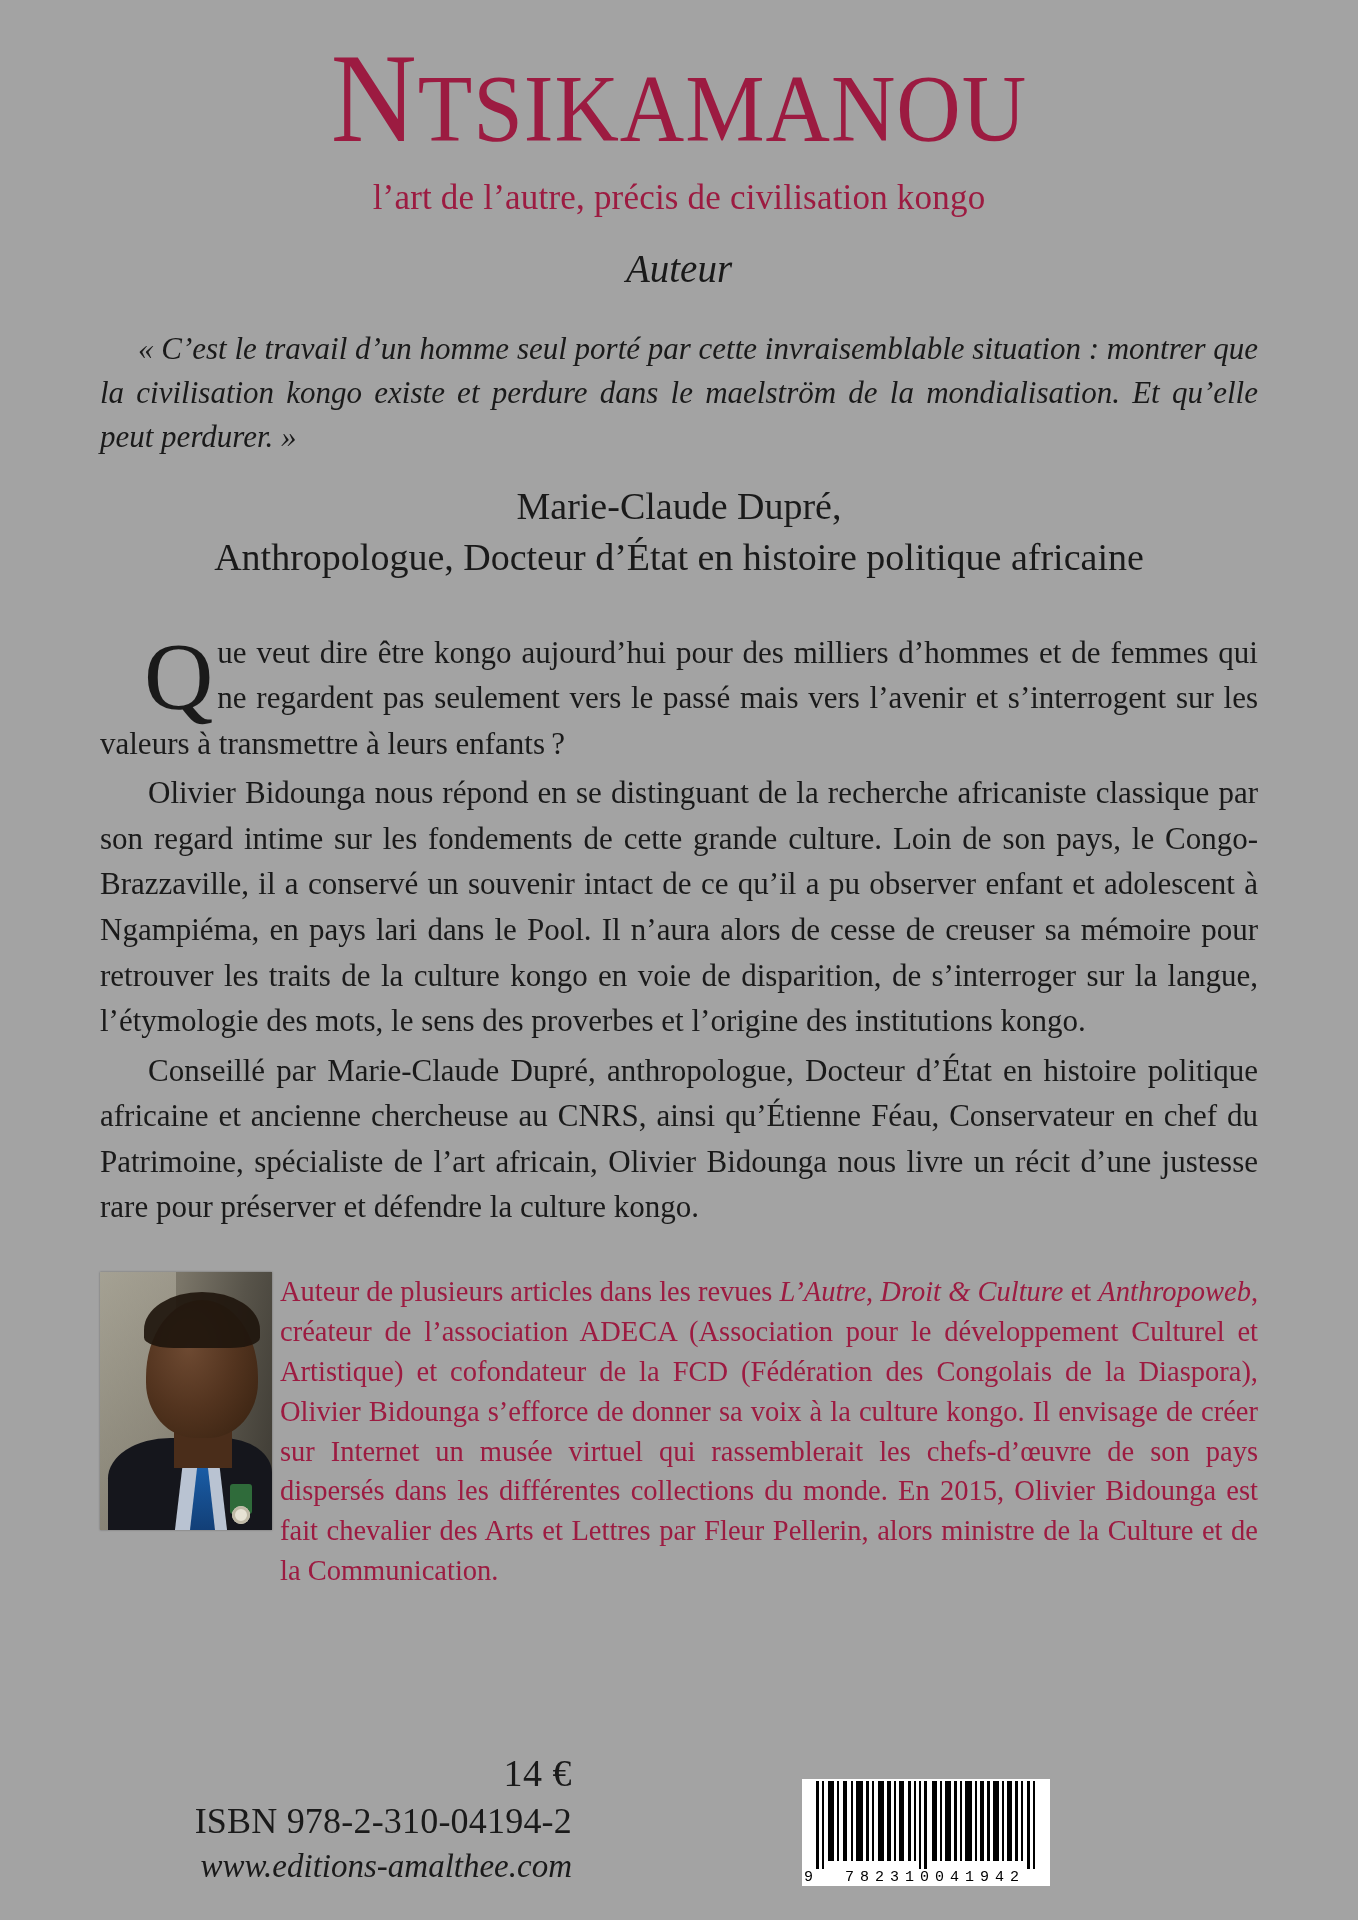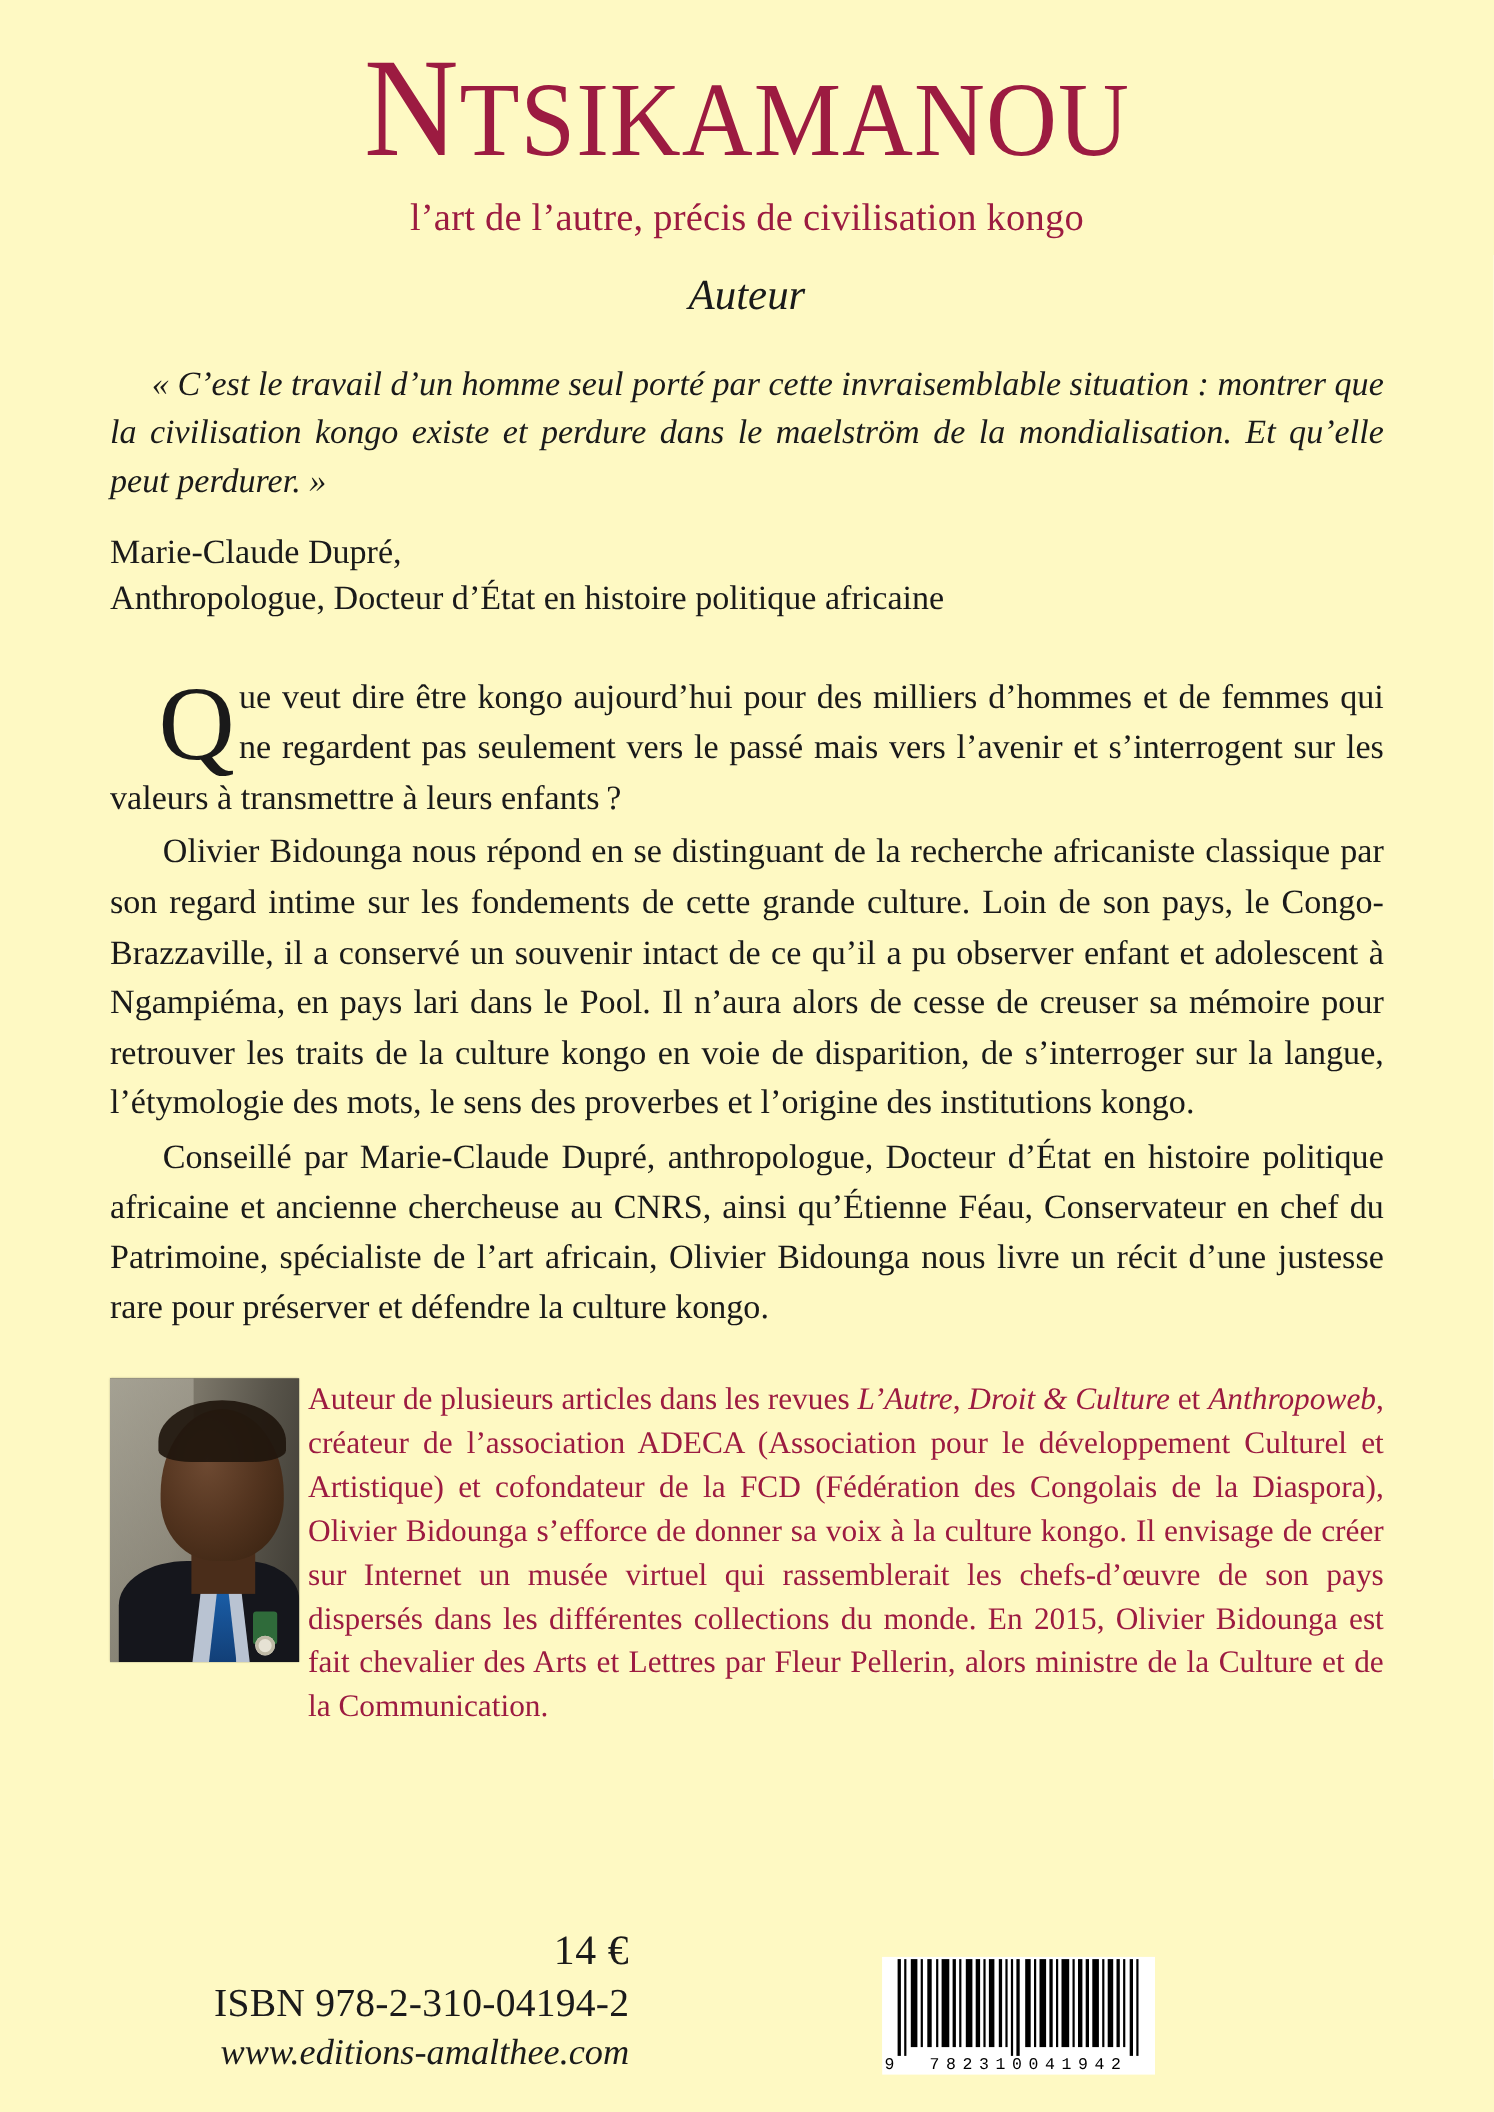--- a/index.html
+++ b/index.html
@@ -14,21 +14,21 @@
     color: #1a1a1a;
     position: relative;
     overflow: hidden;
   }
 
   .page {
     position: absolute;
     left: 0; top: 0;
     width: 1358px;
     height: 1920px;
-    background: #fef9c3;
+    background: #a3a3a3;
   }
 
   
   .title-block {
     text-align: center;
     padding-top: 34px;
   }
   .book-title {
     color: #9c1b41;
     font-family: "Liberation Serif", serif;
@@ -67,22 +67,22 @@
     font-size: 31px;
     line-height: 1.42;
     text-align: justify;
     text-align-last: left;
     color: #1a1a1a;
   }
   .quote-block .indent { display: inline-block; width: 38px; }
 
   .attrib {
     margin: 22px 100px 0 100px;
-    text-align: left;
-    font-size: 31px;
+    text-align: center;
+    font-size: 38px;
     line-height: 1.35;
     color: #1a1a1a;
   }
 
   
   .body-copy {
     margin: 46px 100px 0 100px;
     font-size: 31px;
     line-height: 1.47;
     text-align: justify;

